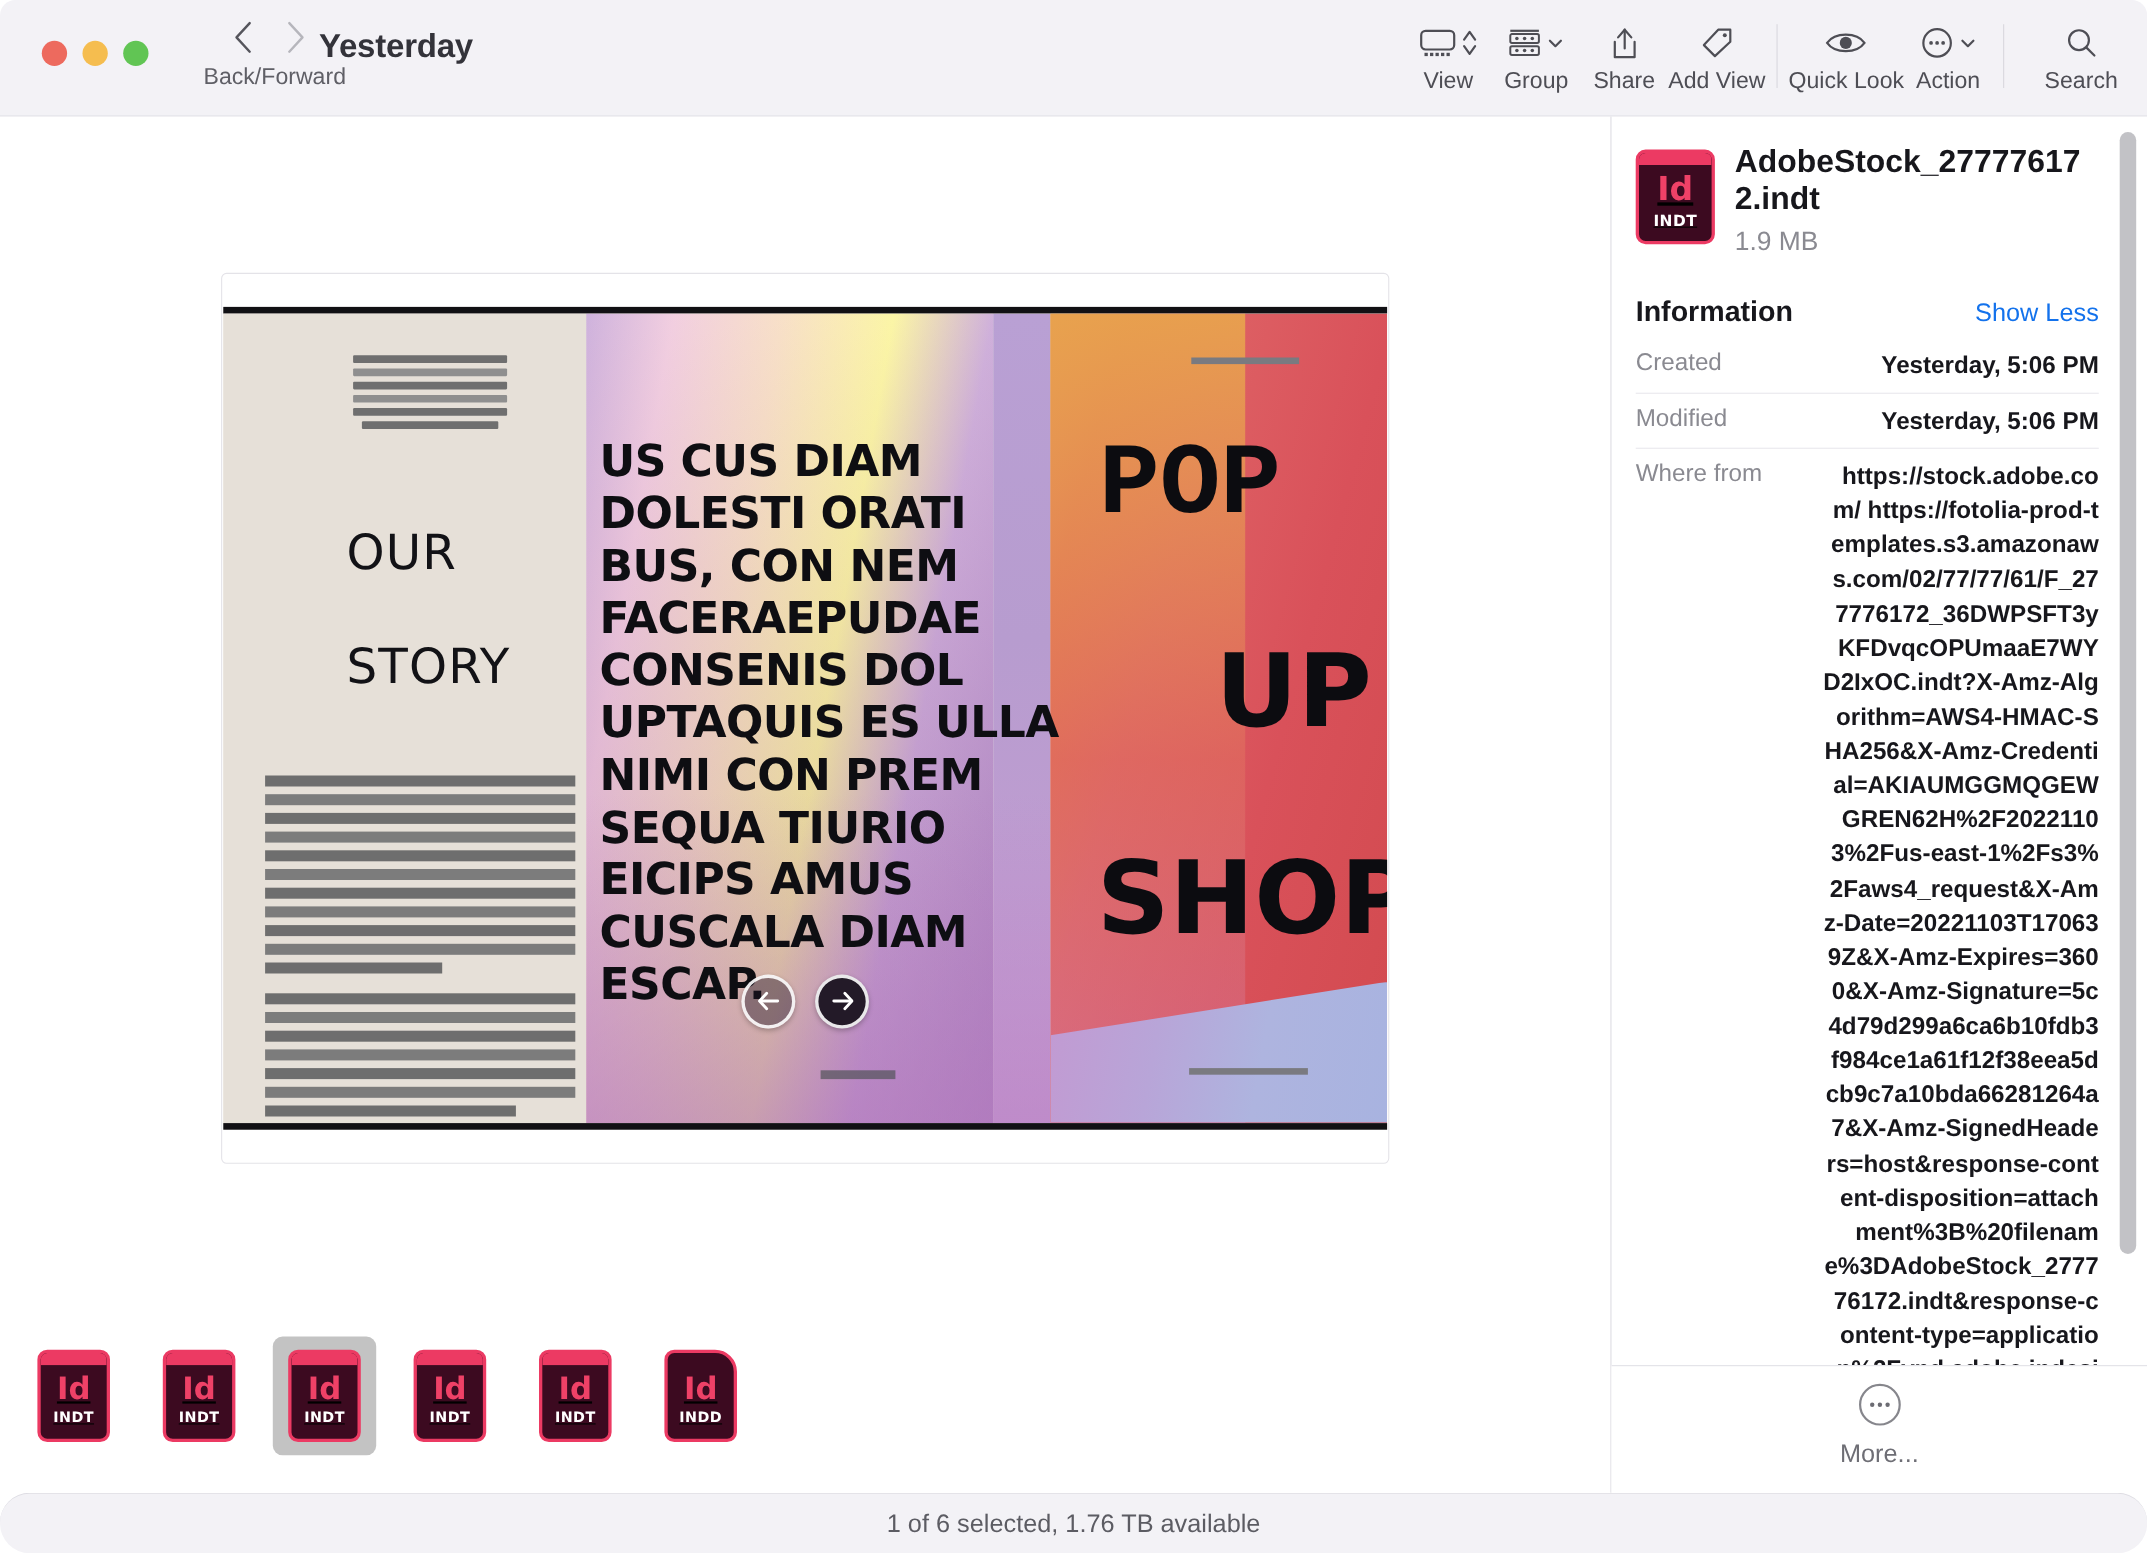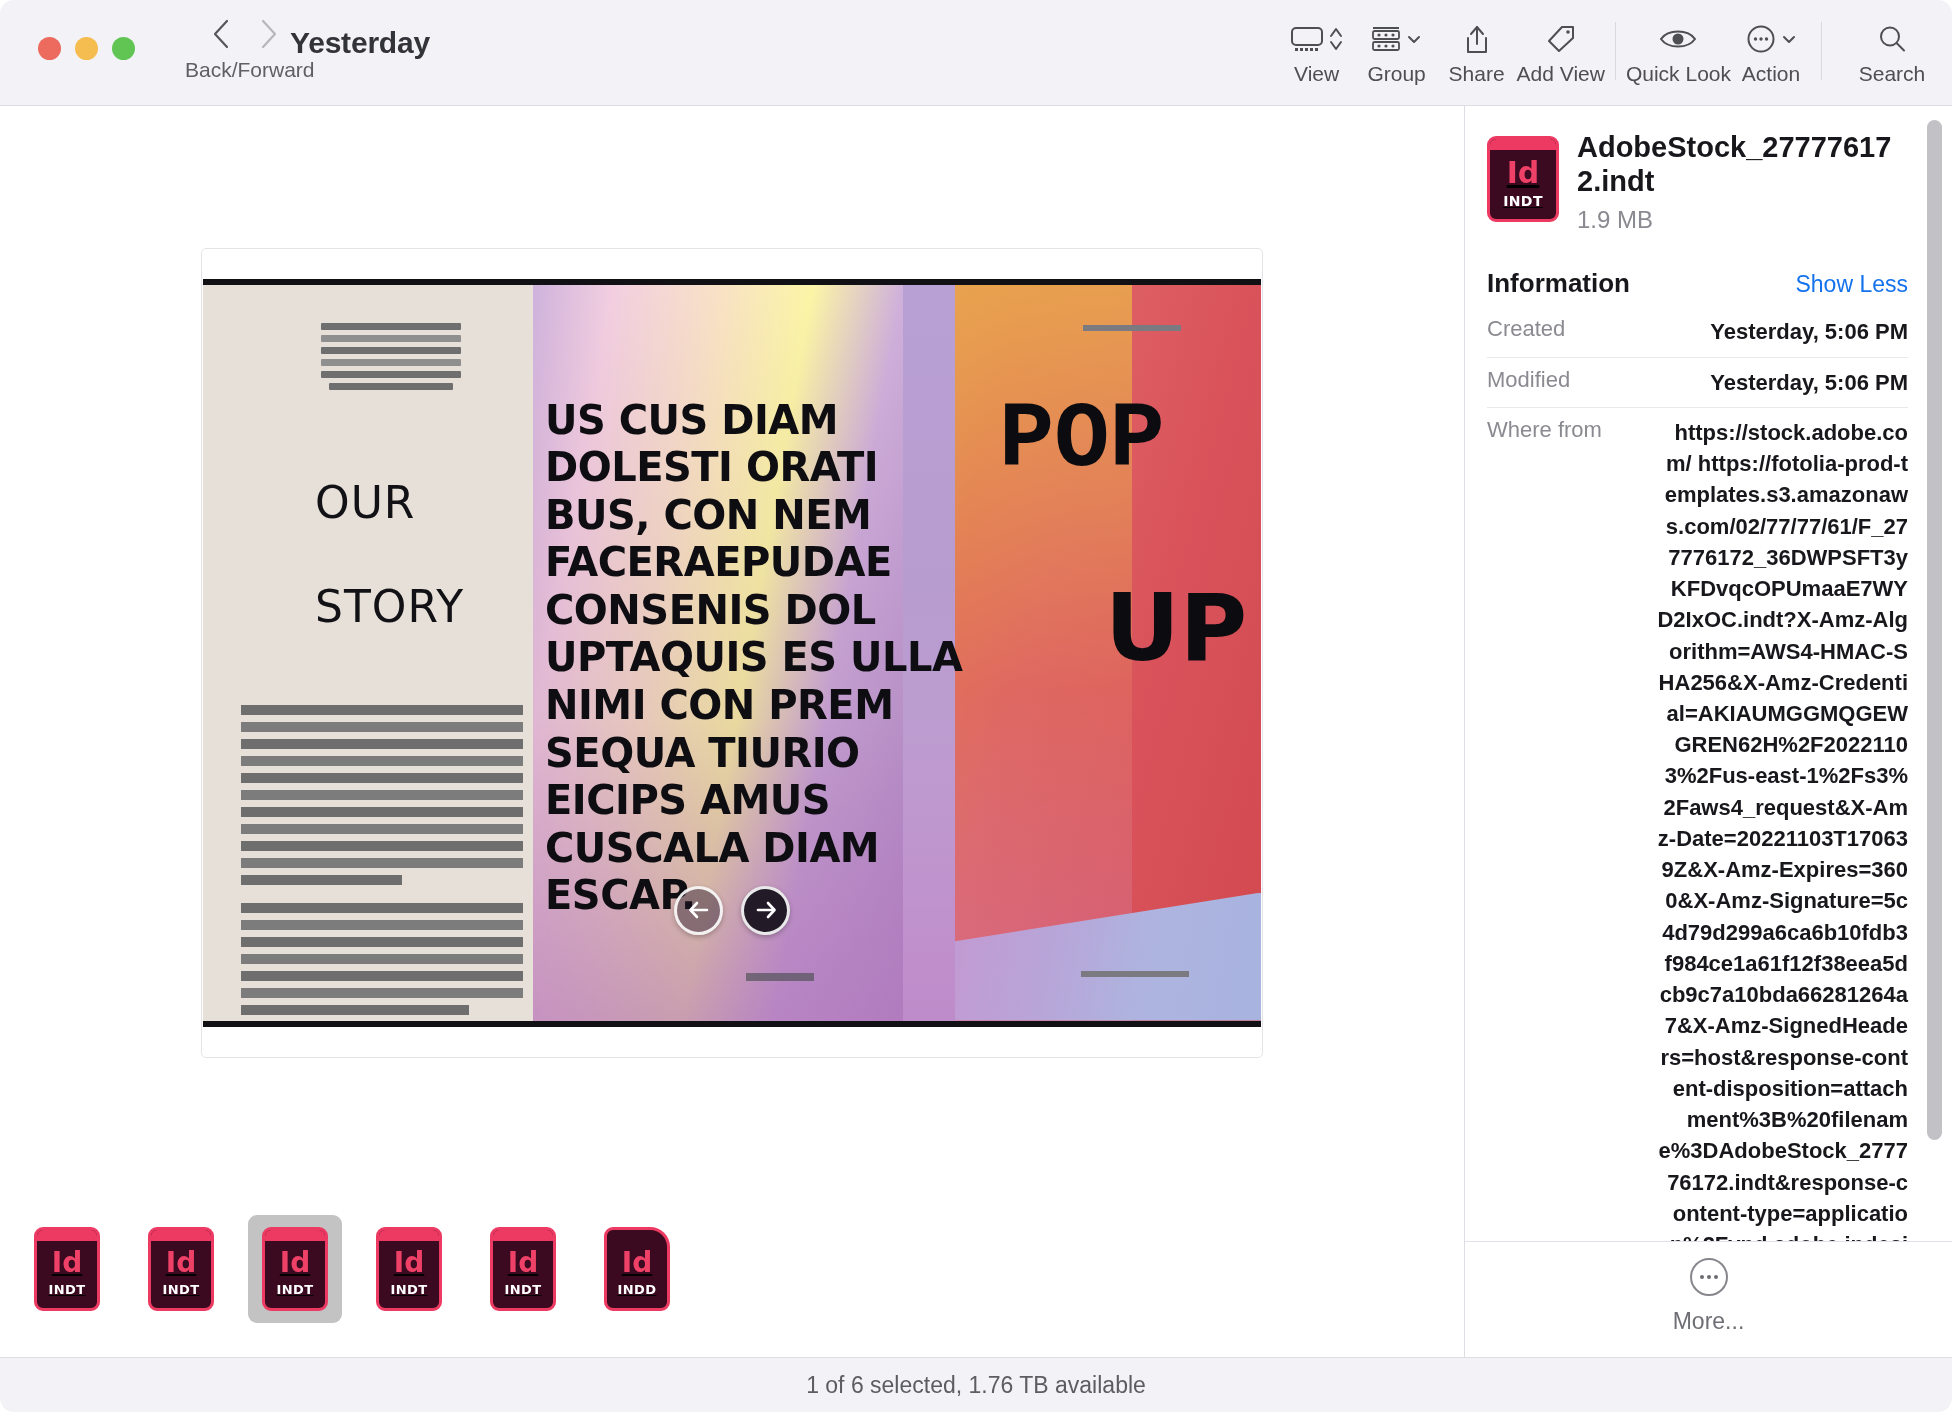--- a/index.html
+++ b/index.html
@@ -382,21 +382,21 @@
     display: flex; align-items: center; justify-content: center;
   }
   .morelabel { font-size: 23px; color: #6e6e75; margin-top: 12px; }
 
   
   .statusbar {
     flex: 0 0 55px;
     background: #f3f2f6;
     border-top: 1px solid #dedde3;
     display: flex; align-items: center; justify-content: center;
-    font-size: 23px; color: #5c5c63;
+    font-size: 23px; color: #5c5c63; border-radius: 27px;
   }
 
   .dots { display: flex; gap: 3px; }
   .dots i { width: 4px; height: 4px; border-radius: 50%; background: #6c6c73; display: block; }
 </style>
 </head>
 <body>
 
 <div class="window">
 
@@ -587,20 +587,21 @@
               <div class="pline" style="width:100%"></div>
               <div class="pline alt" style="width:100%"></div>
               <div class="pline" style="width:81%"></div>
             </div>
 
             <div class="bigtext">US CUS DIAM DOLESTI ORATI BUS, CON NEM FACERAEPUDAE CONSENIS DOL UPTAQUIS ES ULLA NIMI CON PREM SEQUA TIURIO EICIPS AMUS CUSCALA DIAM ESCAP.</div>
 
             <div class="popup">
               <div class="w1">POP</div>
               <div class="w2">UP</div>
+              <div class="w3">SHOP</div>
             </div>
 
             <div class="rule-top"></div>
             <div class="rule-bot"></div>
             <div class="rule-mid"></div>
 
             <div class="prevnav">
               <div class="navbtn prev">
                 <svg width="26" height="26" viewBox="0 0 26 26" fill="none">
                   <path d="M21 13 L5 13" stroke="#ffffff" stroke-width="2.6" stroke-linecap="round"></path>

